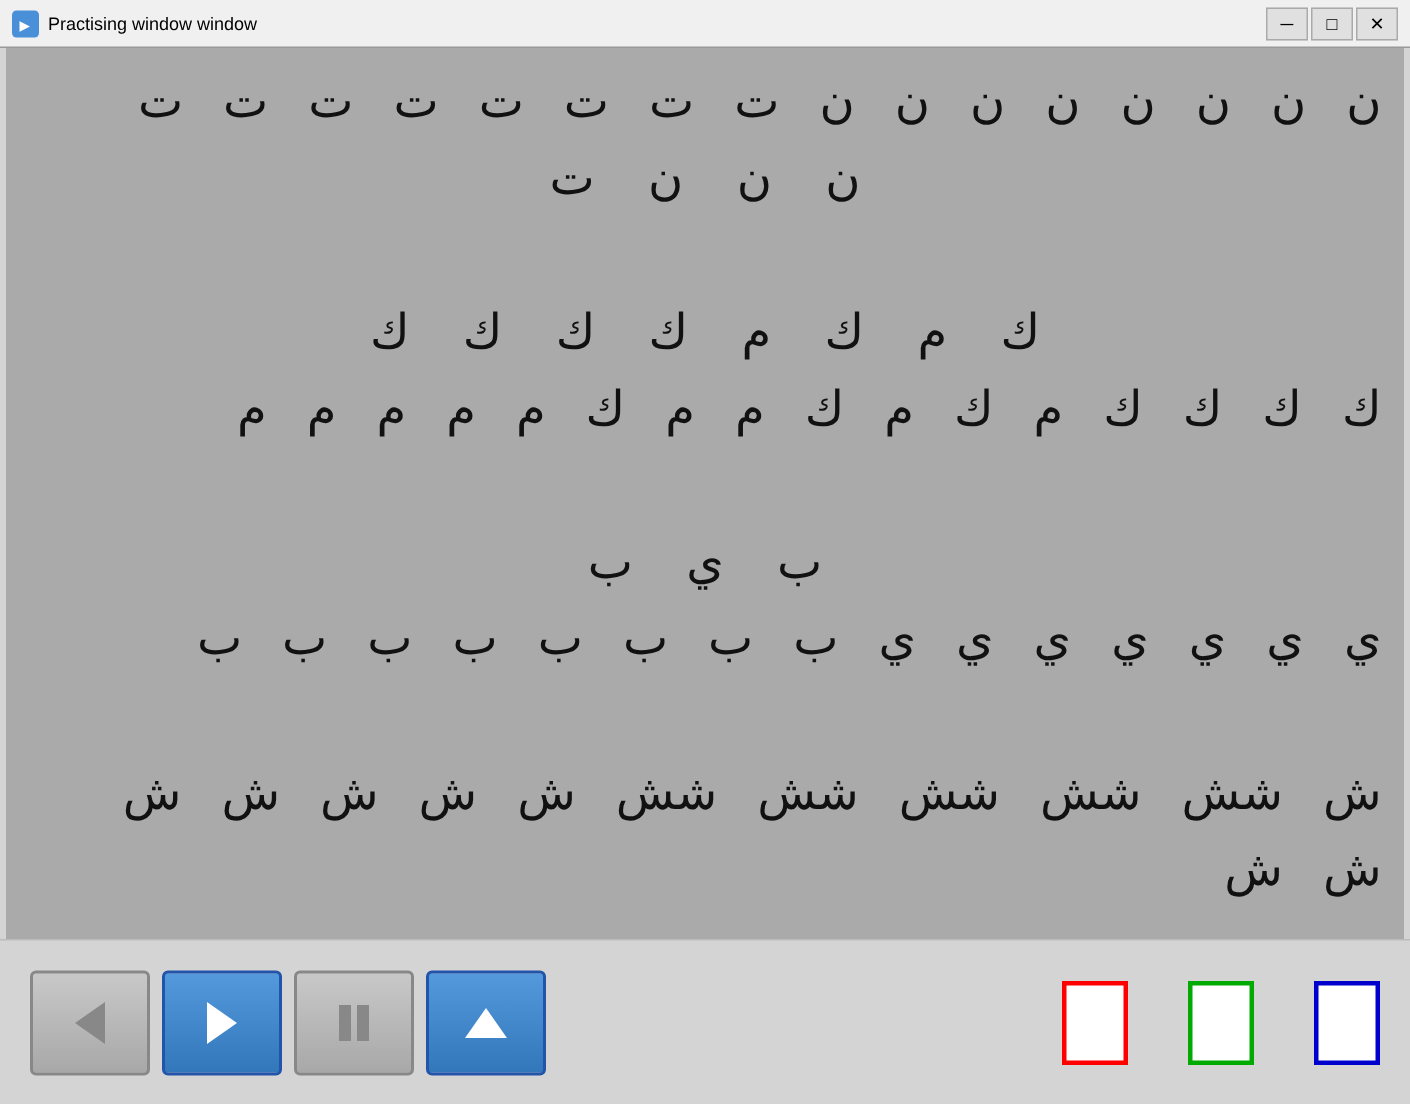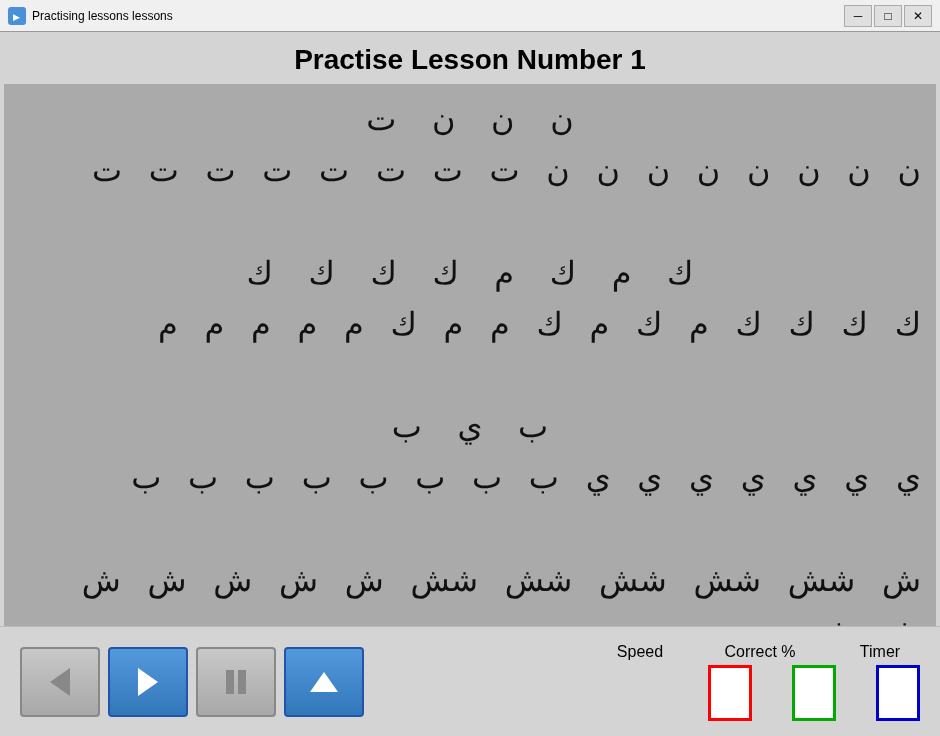--- a/index.html
+++ b/index.html
@@ -183,37 +183,36 @@
 <body>
 
 <div class="title-bar">
   <div class="title-bar-left">
     <div class="title-bar-icon">
       <svg width="16" height="16" viewBox="0 0 16 16">
         <circle cx="8" cy="8" r="7" fill="#4a90d9"></circle>
         <text x="4" y="12" fill="white" font-size="9">▶</text>
       </svg>
     </div>
-    <span class="title-bar-title">Practising lessons lessons</span>
+    <span class="title-bar-title">Practising window window</span>
   </div>
   <div class="title-bar-controls">
     <button class="title-bar-btn">─</button>
     <button class="title-bar-btn">□</button>
     <button class="title-bar-btn close">✕</button>
   </div>
 </div>
 
 <div class="main-window">
 
-  <div class="page-title">Practise Lesson Number 1</div>
 
   <div class="content-area">
     <div class="arabic-text">
+      <div>ن &nbsp; ن &nbsp; ن &nbsp; ن &nbsp; ن &nbsp; ن &nbsp; ن &nbsp; ن &nbsp; ت &nbsp; ت &nbsp; ت &nbsp; ت &nbsp; ت &nbsp; ت &nbsp; ت &nbsp; ت</div>
       <div style="text-align:center; direction:ltr; unicode-bidi:normal;">ن &nbsp;&nbsp; ن &nbsp;&nbsp; ن &nbsp;&nbsp; ت</div>
-      <div>ن &nbsp; ن &nbsp; ن &nbsp; ن &nbsp; ن &nbsp; ن &nbsp; ن &nbsp; ن &nbsp; ت &nbsp; ت &nbsp; ت &nbsp; ت &nbsp; ت &nbsp; ت &nbsp; ت &nbsp; ت</div>
       <br>
       <div style="text-align:center; direction:ltr; unicode-bidi:normal;">ك &nbsp;&nbsp; م &nbsp;&nbsp; ك &nbsp;&nbsp; م &nbsp;&nbsp; ك &nbsp;&nbsp; ك &nbsp;&nbsp; ك &nbsp;&nbsp; ك</div>
       <div>ك &nbsp; ك &nbsp; ك &nbsp; ك &nbsp; م &nbsp; ك &nbsp; م &nbsp; ك &nbsp; م &nbsp; م &nbsp; ك &nbsp; م &nbsp; م &nbsp; م &nbsp; م &nbsp; م</div>
       <br>
       <div style="text-align:center; direction:ltr; unicode-bidi:normal;">ب &nbsp;&nbsp; ي &nbsp;&nbsp; ب</div>
       <div>ي &nbsp; ي &nbsp; ي &nbsp; ي &nbsp; ي &nbsp; ي &nbsp; ي &nbsp; ب &nbsp; ب &nbsp; ب &nbsp; ب &nbsp; ب &nbsp; ب &nbsp; ب &nbsp; ب</div>
       <br>
       <div>ش &nbsp; شش &nbsp; شش &nbsp; شش &nbsp; شش &nbsp; شش &nbsp; ش &nbsp; ش &nbsp; ش &nbsp; ش &nbsp; ش &nbsp; ش &nbsp; ش</div>
       
       
@@ -240,25 +239,20 @@
         </svg>
       </button>
       <button class="nav-btn blue-btn">
         <svg width="36" height="36" viewBox="0 0 36 36">
           <polygon points="4,28 18,8 32,28" fill="white"></polygon>
         </svg>
       </button>
     </div>
 
     <div class="stats-section">
-      <div class="stats-labels">
-        <div class="stat-label">Speed</div>
-        <div class="stat-label">Correct %</div>
-        <div class="stat-label">Timer</div>
-      </div>
       <div class="stats-displays">
         <div class="seg-display"></div>
         <div class="seg-display green"></div>
         <div class="seg-display blue"></div>
       </div>
     </div>
 
   </div>
 </div>
 

